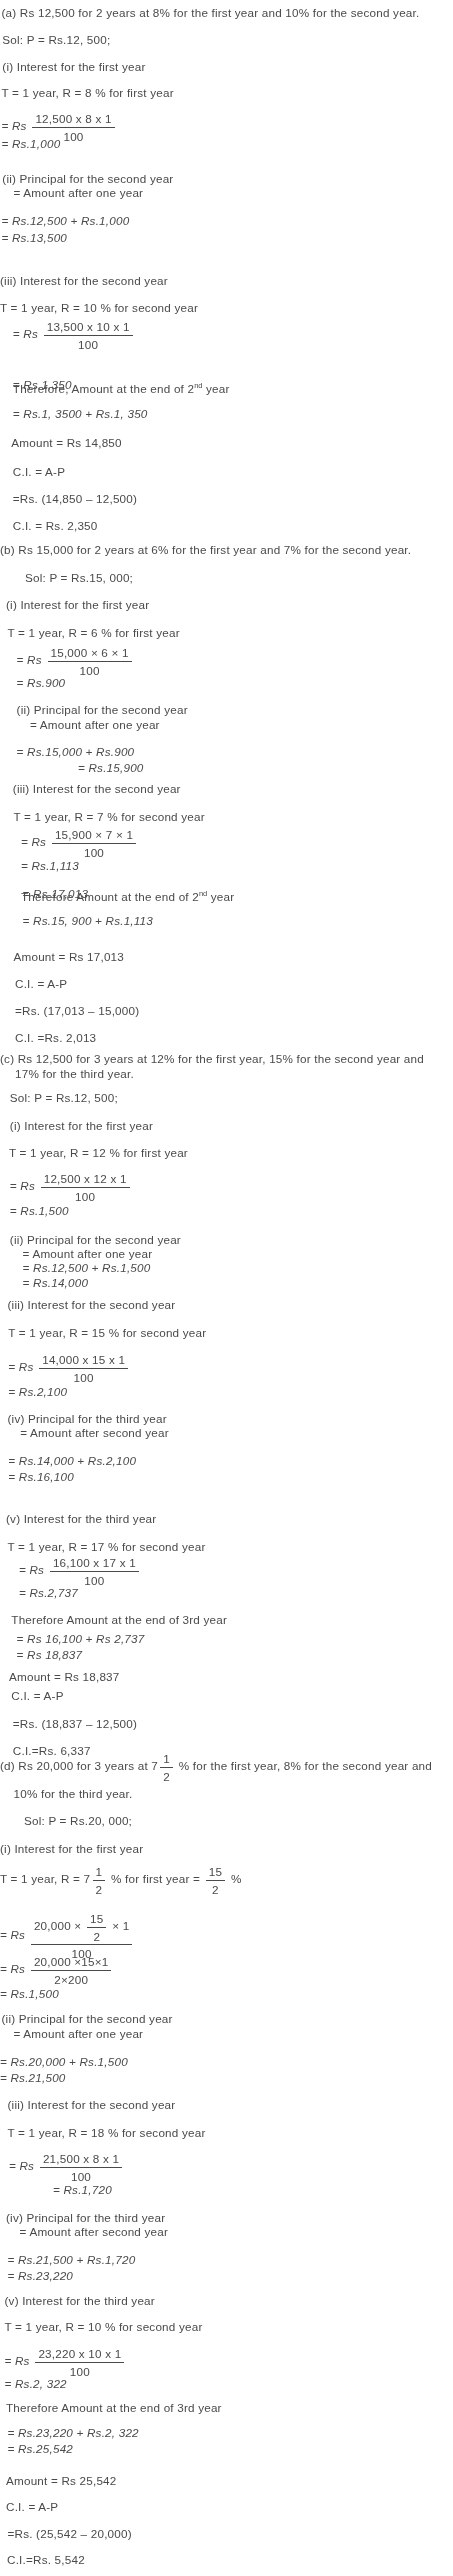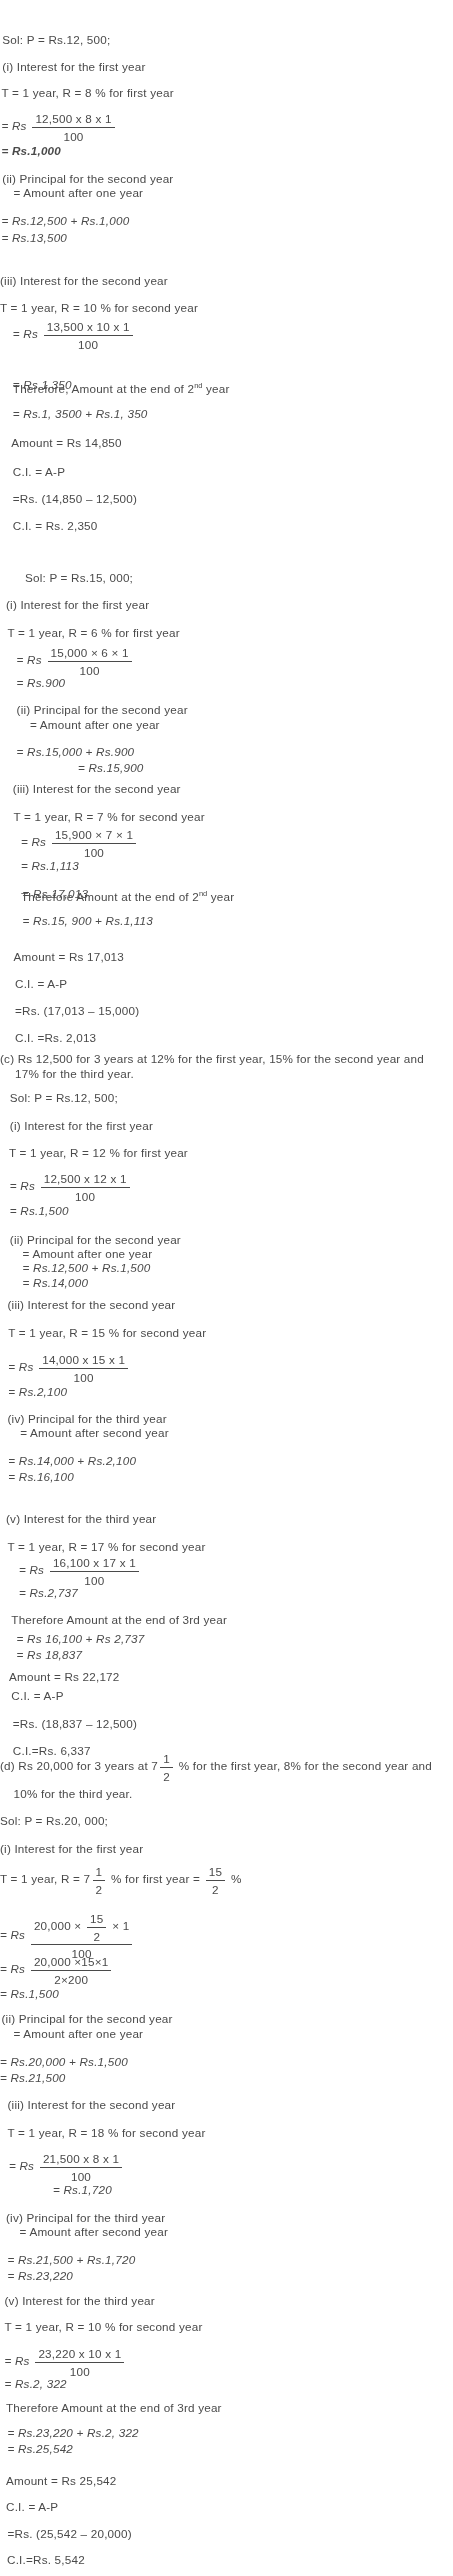--- a/index.html
+++ b/index.html
@@ -13,39 +13,41 @@
   .math .frac{font-style:normal;}
   .frac{display:inline-block;vertical-align:middle;text-align:center;margin:0 2.3px;}
   .frac .num{display:block;border-bottom:1.1px solid #4a4a4a;padding:0 3px 0.8px;}
   .frac .den{display:block;padding-top:0.8px;}
   sup{font-size:7.5px;letter-spacing:0;}
 </style>
 </head>
 <body>
 
 <div class="doc" style="background: rgb(255, 255, 255); color: rgb(74, 74, 74);">
+    <div class="line" style="top: 4.5px; left: 1.5px;"><span>(a) Rs 12,500 for 2 years at 8% for the first year and 10% for the second year.</span></div>
     <div class="line" style="top: 32px; left: 2.3px;"><span>Sol: P = Rs.12, 500;</span></div>
     <div class="line" style="top: 59px; left: 2.3px;"><span>(i) Interest for the first year</span></div>
     <div class="line" style="top: 85px; left: 1.5px;"><span>T = 1 year, R = 8 % for first year</span></div>
     <div class="line math" style="top: 111px; left: 1.5px;"><span>= Rs </span><span class="frac"><span class="num">12,500 x 8 x 1</span><span class="den">100</span></span></div>
-    <div class="line math" style="top: 143px; left: 1.5px; font-weight: bold;"><span>= Rs.1,000</span></div>
+    <div class="line math" style="top: 136px; left: 1.5px;"><span>= Rs.1,000</span></div>
     <div class="line" style="top: 171px; left: 2.3px;"><span>(ii) Principal for the second year</span></div>
     <div class="line" style="top: 185px; left: 13.5px;"><span>= Amount after one year</span></div>
     <div class="line math" style="top: 213px; left: 1.5px;"><span>= Rs.12,500 + Rs.1,000</span></div>
     <div class="line math" style="top: 230px; left: 1.5px;"><span>= Rs.13,500</span></div>
     <div class="line" style="top: 273px; left: 0px;"><span>(iii) Interest for the second year</span></div>
     <div class="line" style="top: 300px; left: 0px;"><span>T = 1 year, R = 10 % for second year</span></div>
     <div class="line math" style="top: 319px; left: 12.8px;"><span>= Rs </span><span class="frac"><span class="num">13,500 x 10 x 1</span><span class="den">100</span></span></div>
     <div class="line math" style="top: 350px; left: 12.8px; margin-top: 27px;"><span>= Rs.1,350</span></div>
     <div class="line" style="top: 378px; left: 12.8px;"><span>Therefore, Amount at the end of 2</span><sup>nd</sup><span> year</span></div>
     <div class="line math" style="top: 406px; left: 12.8px;"><span>= Rs.1, 3500 + Rs.1, 350</span></div>
     <div class="line" style="top: 435px; left: 11.3px;"><span>Amount = Rs 14,850</span></div>
     <div class="line" style="top: 464px; left: 12.8px;"><span>C.I. = A-P</span></div>
     <div class="line" style="top: 491px; left: 12.8px;"><span>=Rs. (14,850 – 12,500)</span></div>
     <div class="line" style="top: 518px; left: 12.8px;"><span>C.I. = Rs. 2,350</span></div>
+    <div class="line" style="top: 542px; left: 0px;"><span>(b) Rs 15,000 for 2 years at 6% for the first year and 7% for the second year.</span></div>
     <div class="line" style="top: 570px; left: 25px;"><span>Sol: P = Rs.15, 000;</span></div>
     <div class="line" style="top: 597px; left: 6px;"><span>(i) Interest for the first year</span></div>
     <div class="line" style="top: 625px; left: 7.5px;"><span>T = 1 year, R = 6 % for first year</span></div>
     <div class="line math" style="top: 645px; left: 16.6px;"><span>= Rs </span><span class="frac"><span class="num">15,000 × 6 × 1</span><span class="den">100</span></span></div>
     <div class="line math" style="top: 675px; left: 16.6px;"><span>= Rs.900</span></div>
     <div class="line" style="top: 702px; left: 16.6px;"><span>(ii) Principal for the second year</span></div>
     <div class="line" style="top: 717px; left: 30px;"><span>= Amount after one year</span></div>
     <div class="line math" style="top: 744px; left: 16.6px;"><span>= Rs.15,000 + Rs.900</span></div>
     <div class="line math" style="top: 760px; left: 34px; margin-left: 44px;"><span>= Rs.15,900</span></div>
     <div class="line" style="top: 781px; left: 12.8px;"><span>(iii) Interest for the second year</span></div>
@@ -78,27 +80,27 @@
     <div class="line" style="top: 1425px; left: 20.3px;"><span>= Amount after second year</span></div>
     <div class="line math" style="top: 1453px; left: 8.3px;"><span>= Rs.14,000 + Rs.2,100</span></div>
     <div class="line math" style="top: 1469px; left: 8.3px;"><span>= Rs.16,100</span></div>
     <div class="line" style="top: 1511px; left: 6px;"><span>(v) Interest for the third year</span></div>
     <div class="line" style="top: 1539px; left: 7.5px;"><span>T = 1 year, R = 17 % for second year</span></div>
     <div class="line math" style="top: 1555px; left: 19px;"><span>= Rs </span><span class="frac"><span class="num">16,100 x 17 x 1</span><span class="den">100</span></span></div>
     <div class="line math" style="top: 1585px; left: 19px;"><span>= Rs.2,737</span></div>
     <div class="line" style="top: 1612px; left: 11.3px;"><span>Therefore Amount at the end of 3rd year</span></div>
     <div class="line math" style="top: 1631px; left: 16.6px;"><span>= Rs 16,100 + Rs 2,737</span></div>
     <div class="line math" style="top: 1647px; left: 16.6px;"><span>= Rs 18,837</span></div>
-    <div class="line" style="top: 1669px; left: 9px;"><span>Amount = Rs 22,172</span></div>
+    <div class="line" style="top: 1669px; left: 9px;"><span>Amount = Rs 18,837</span></div>
     <div class="line" style="top: 1688px; left: 11.3px;"><span>C.I. = A-P</span></div>
     <div class="line" style="top: 1716px; left: 12.8px;"><span>=Rs. (18,837 – 12,500)</span></div>
     <div class="line" style="top: 1743px; left: 12.8px;"><span>C.I.=Rs. 6,337</span></div>
     <div class="line" style="top: 1751px; left: 0px;"><span>(d) Rs 20,000 for 3 years at 7</span><span class="frac"><span class="num">1</span><span class="den">2</span></span><span> % for the first year, 8% for the second year and</span></div>
     <div class="line" style="top: 1786px; left: 13.5px; text-align: right;"><span>10% for the third year.</span></div>
-    <div class="line" style="top: 1813px; left: 0px;"><span>Sol: P = Rs.20, 000;</span></div>
+    <div class="line" style="top: 1813px; left: 0px; padding-left: 24px;"><span>Sol: P = Rs.20, 000;</span></div>
     <div class="line" style="top: 1841px; left: 0px;"><span>(i) Interest for the first year</span></div>
     <div class="line" style="top: 1864px; left: 0px;"><span>T = 1 year, R = 7</span><span class="frac"><span class="num">1</span><span class="den">2</span></span><span> % for first year = </span><span class="frac"><span class="num">15</span><span class="den">2</span></span><span> %</span></div>
     <div class="line math" style="top: 1911px; left: 0px;"><span>= Rs </span><span class="frac"><span class="num"><span>20,000 × </span><span class="frac"><span class="num">15</span><span class="den">2</span></span><span> × 1</span></span><span class="den">100</span></span></div>
     <div class="line math" style="top: 1954px; left: 0px;"><span>= Rs </span><span class="frac"><span class="num">20,000 ×15×1</span><span class="den">2×200</span></span></div>
     <div class="line math" style="top: 1986px; left: 0px;"><span>= Rs.1,500</span></div>
     <div class="line" style="top: 2011px; left: 1.5px;"><span>(ii) Principal for the second year</span></div>
     <div class="line" style="top: 2026px; left: 13.5px;"><span>= Amount after one year</span></div>
     <div class="line math" style="top: 2054px; left: 0px;"><span>= Rs.20,000 + Rs.1,500</span></div>
     <div class="line math" style="top: 2070px; left: 0px;"><span>= Rs.21,500</span></div>
     <div class="line" style="top: 2097px; left: 7.5px;"><span>(iii) Interest for the second year</span></div>

